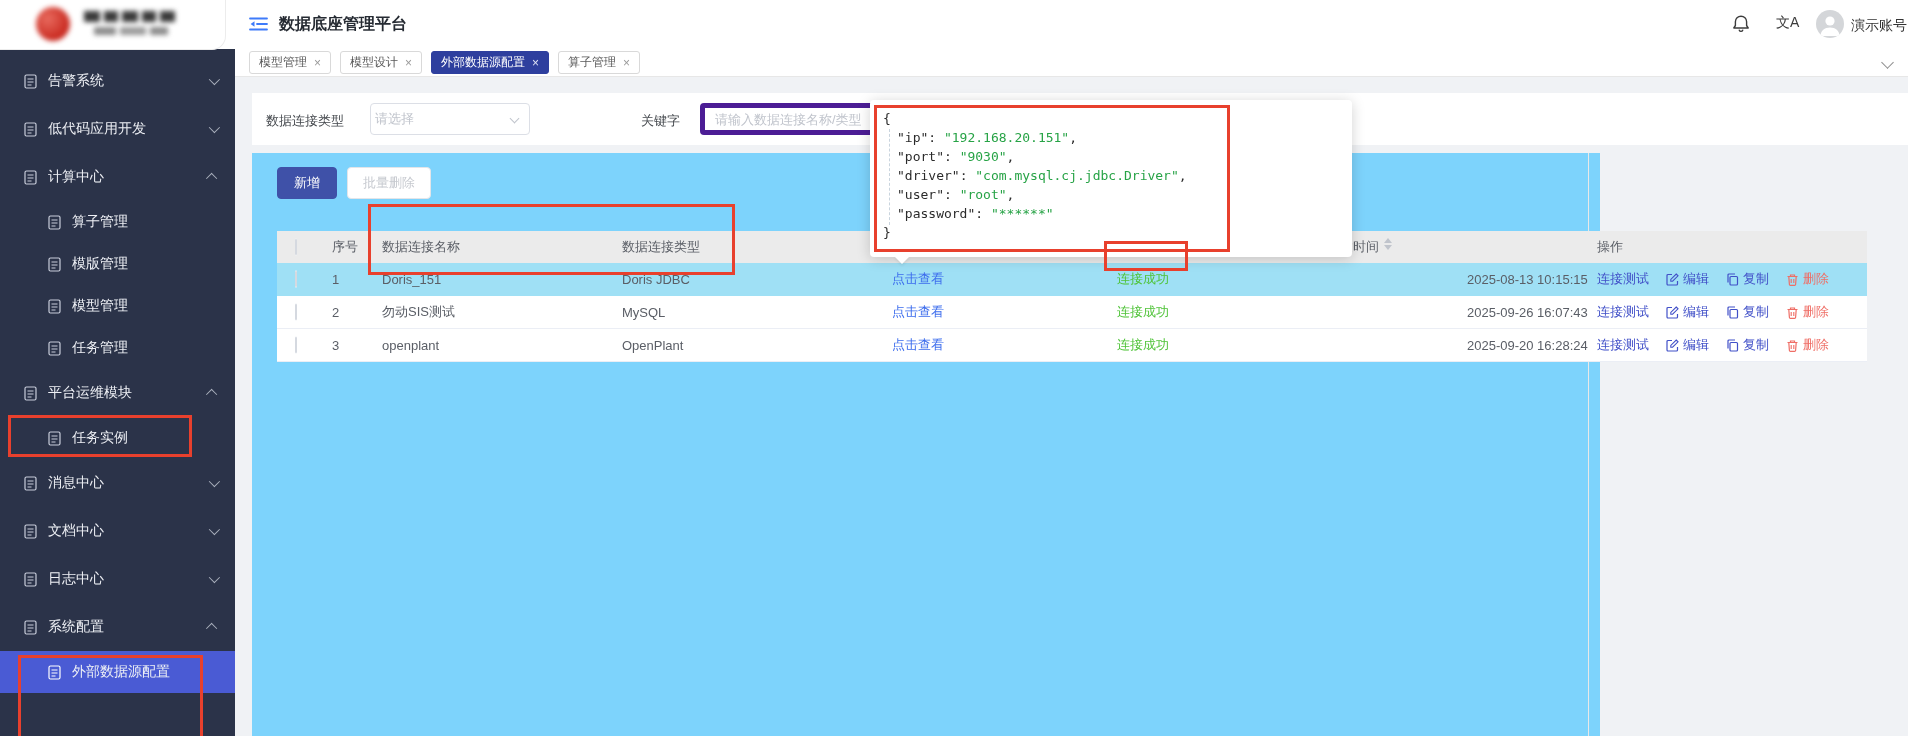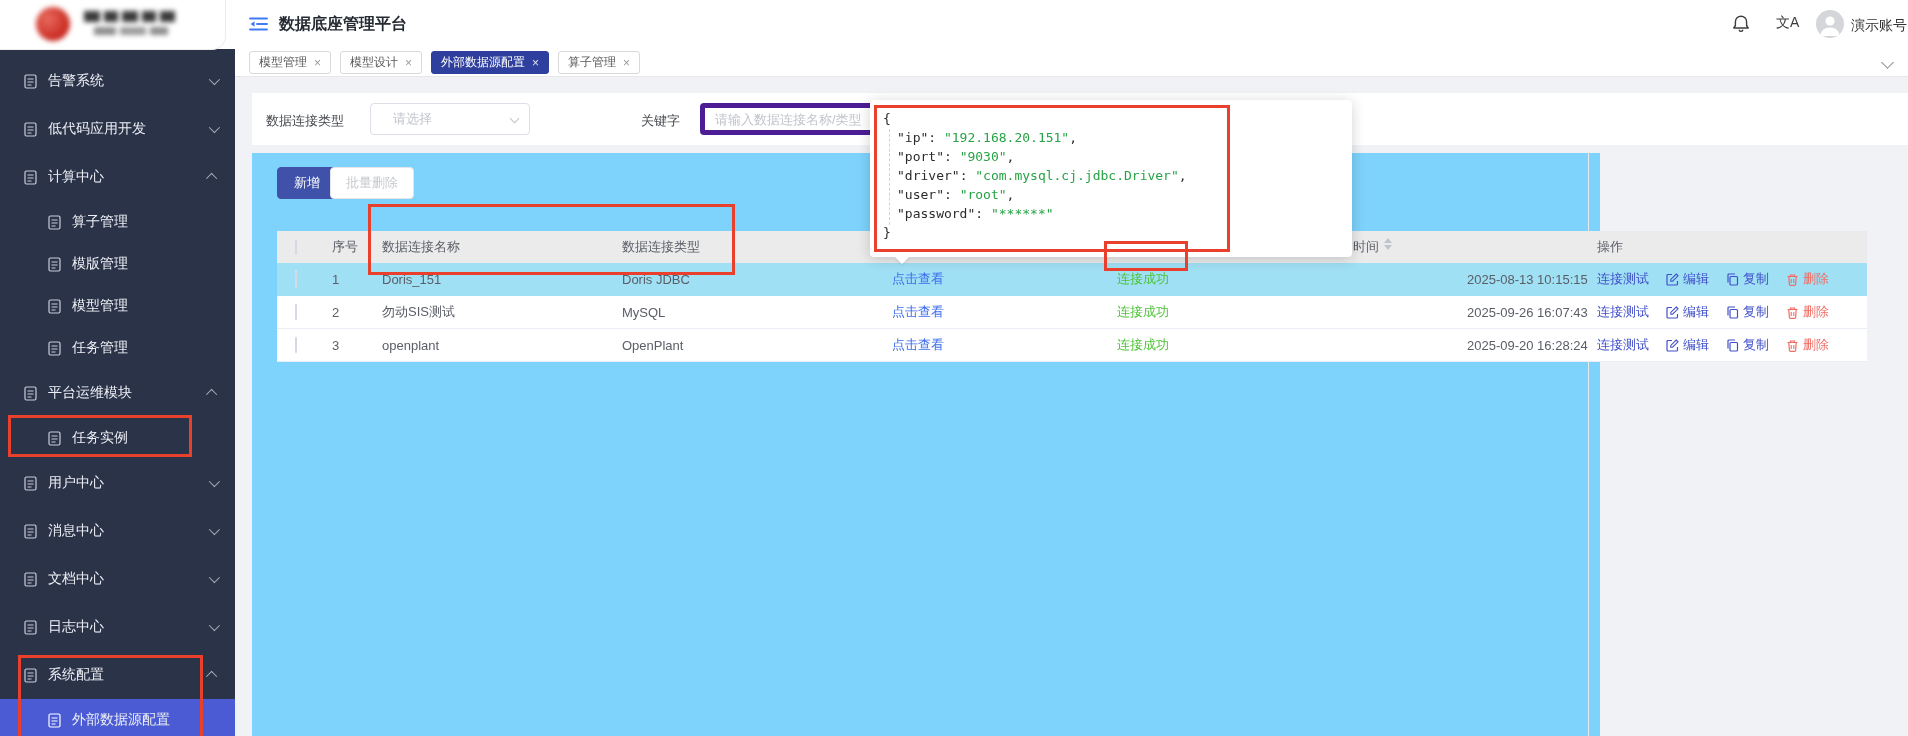--- a/index.html
+++ b/index.html
@@ -51,33 +51,33 @@
   .tab.active { background:#2e3f9e; border-color:#2e3f9e; color:#fff; }
   .tab.active .x { color:#dfe3f5; }
   .tabbar-chev { position:absolute; right:16px; top:9px; width:9px; height:9px;
     border-right:1.6px solid #8c8c8c; border-bottom:1.6px solid #8c8c8c; transform:rotate(45deg); cursor:pointer; }
   
   .filter-card { position:absolute; left:252px; top:93px; width:1656px; height:52px; background:#fff; }
   .f-label { position:absolute; top:19px; font-size:13px; color:#45494e; }
   .f-label.type { left:14px; }
   .f-label.kw { left:389px; }
   .f-select { position:absolute; left:118px; top:10px; width:160px; height:32px; border:1px solid #dcdfe6;
-    border-radius:4px; background:#fff; display:flex; align-items:center; padding:0 22px; cursor:pointer; }
+    border-radius:4px; background:#fff; display:flex; align-items:center; padding:0 4px; cursor:pointer; }
   .f-select .ph { color:#c0c4cc; }
   .f-select .sel-chev { position:absolute; right:11px; top:11px; width:7px; height:7px;
     border-right:1.4px solid #c0c4cc; border-bottom:1.4px solid #c0c4cc; transform:rotate(45deg); }
   .f-input { position:absolute; left:448px; top:10px; width:232px; height:32px; border:5px solid #4c1d95;
     border-radius:4px; padding:0 10px; font-size:13px; color:#333; font-family:"Liberation Sans",sans-serif; outline:none; }
   .f-input::placeholder { color:#c0c4cc; }
   
   .content-card { position:absolute; left:252px; top:153px; width:1348px; height:583px; background:#7dd3fc; }
   .btn { position:absolute; top:14px; height:32px; border-radius:4px; font-size:13px;
     display:inline-flex; align-items:center; justify-content:center; cursor:pointer; }
   .btn-add { left:25px; width:60px; background:#3f51a8; color:#fff; border:1px solid #3f51a8; }
-  .btn-batch { left:78px; width:84px; background:#fff; color:#c6c9cf; border:1px solid #e3e5e9; }
+  .btn-batch { left:95px; width:84px; background:#fff; color:#c6c9cf; border:1px solid #e3e5e9; }
   .scroll-line { position:absolute; right:11px; top:0; width:1px; height:583px; background:#e8e8e8; }
   
   .tbl { position:absolute; left:25px; top:54px; width:1590px; }
   .t-head { position:relative; height:32px; background:#ebebeb; color:#5a5e66;margin-top:24px; }
   .t-row { position:relative; height:33px; background:#fff; border-bottom:1px solid #ebeef5; color:#5a5e66; cursor:pointer; }
   .t-row.hl { background:#9fe0f5; border-bottom:1px solid #9fe0f5; }
   .cell { position:absolute; top:50%; transform:translateY(-50%); white-space:nowrap; }
   .c-check { left:18px; } .c-index { left:55px; } .c-name { left:105px; } .c-type { left:345px; }
   .c-info { left:615px; } .c-status { left:840px; } .c-createdh { left:1050px; } .c-created { left:1190px; }
   .c-ops { left:1320px; }
@@ -241,30 +241,20 @@
         </span>
       <span>任务实例</span>
     </div>
     <div class="s-item lv1">
       <span class="doc-ic">
           <svg width="13" height="15" viewBox="0 0 13 15">
             <rect x="1" y="1" width="11" height="13" rx="1.5" fill="none" stroke="#c9cedb" stroke-width="1.2"></rect>
             <path d="M3.5 5h6M3.5 8h6M3.5 11h4" stroke="#c9cedb" stroke-width="1.2"></path>
           </svg>
         </span>
-      <span>用户中心</span>
-      <span class="chev down"></span>
-    </div>
-    <div class="s-item lv1">
-      <span class="doc-ic">
-          <svg width="13" height="15" viewBox="0 0 13 15">
-            <rect x="1" y="1" width="11" height="13" rx="1.5" fill="none" stroke="#c9cedb" stroke-width="1.2"></rect>
-            <path d="M3.5 5h6M3.5 8h6M3.5 11h4" stroke="#c9cedb" stroke-width="1.2"></path>
-          </svg>
-        </span>
       <span>消息中心</span>
       <span class="chev down"></span>
     </div>
     <div class="s-item lv1">
       <span class="doc-ic">
           <svg width="13" height="15" viewBox="0 0 13 15">
             <rect x="1" y="1" width="11" height="13" rx="1.5" fill="none" stroke="#c9cedb" stroke-width="1.2"></rect>
             <path d="M3.5 5h6M3.5 8h6M3.5 11h4" stroke="#c9cedb" stroke-width="1.2"></path>
           </svg>
         </span>

